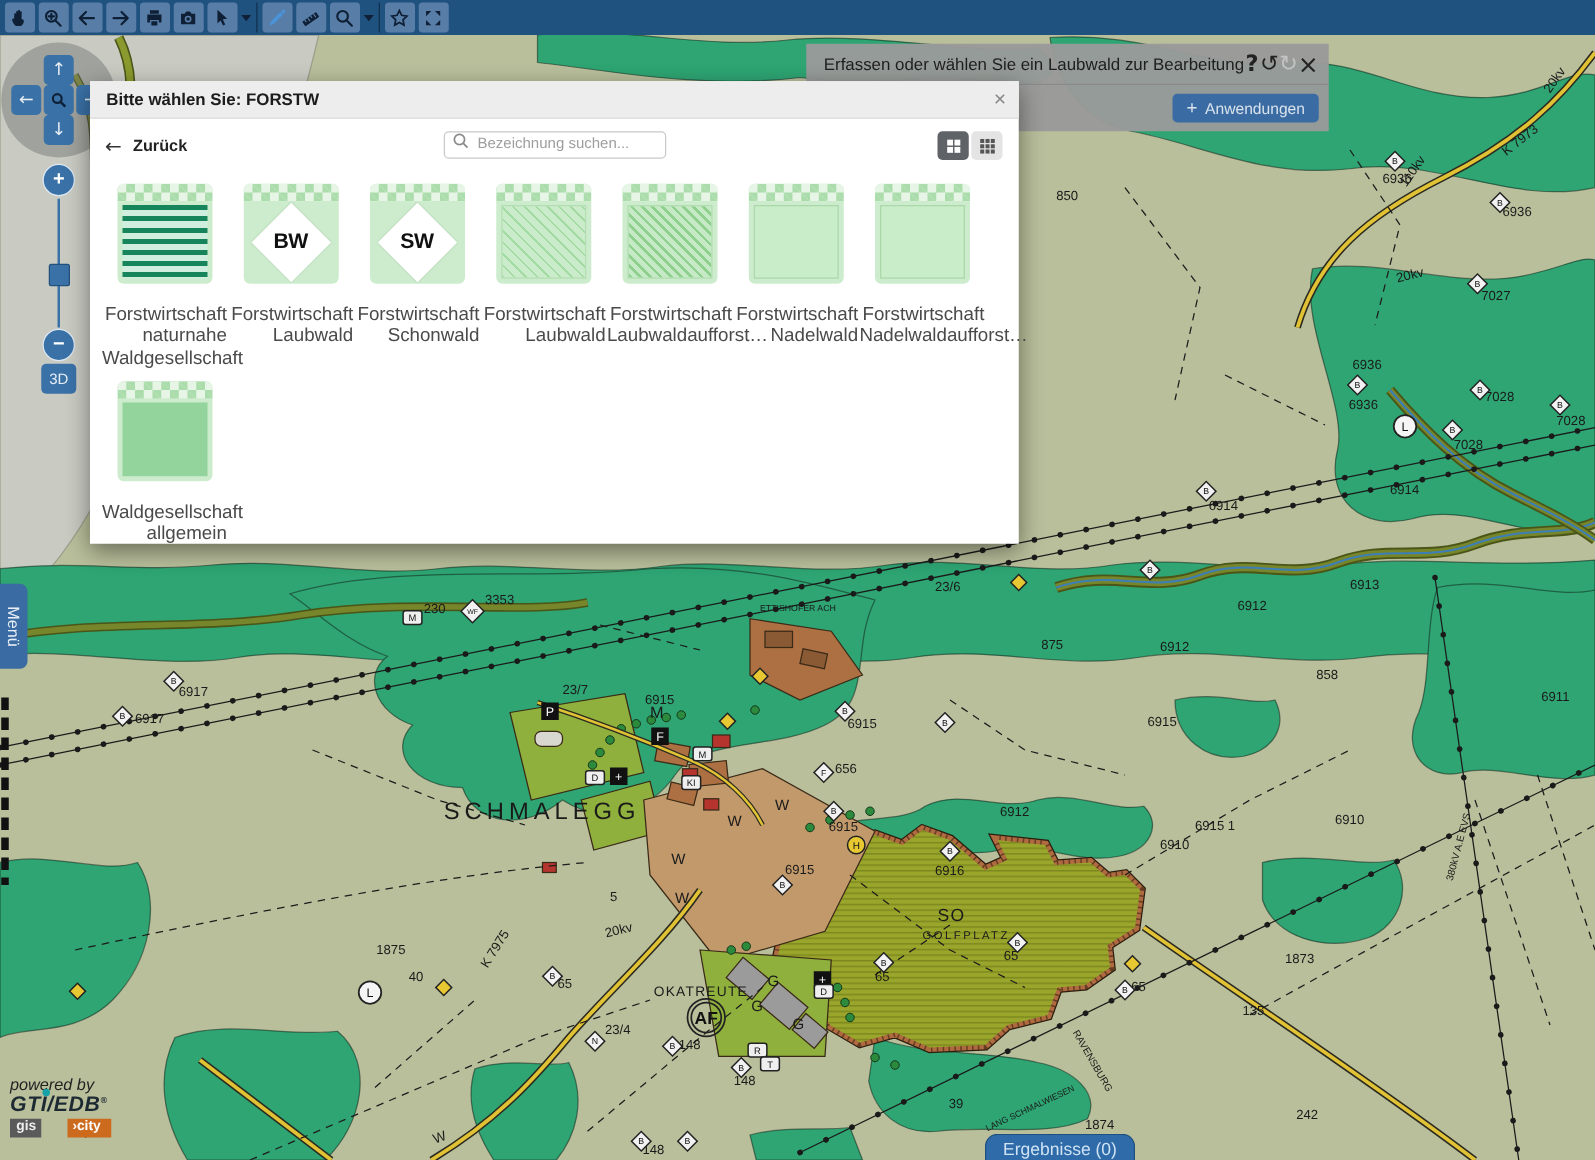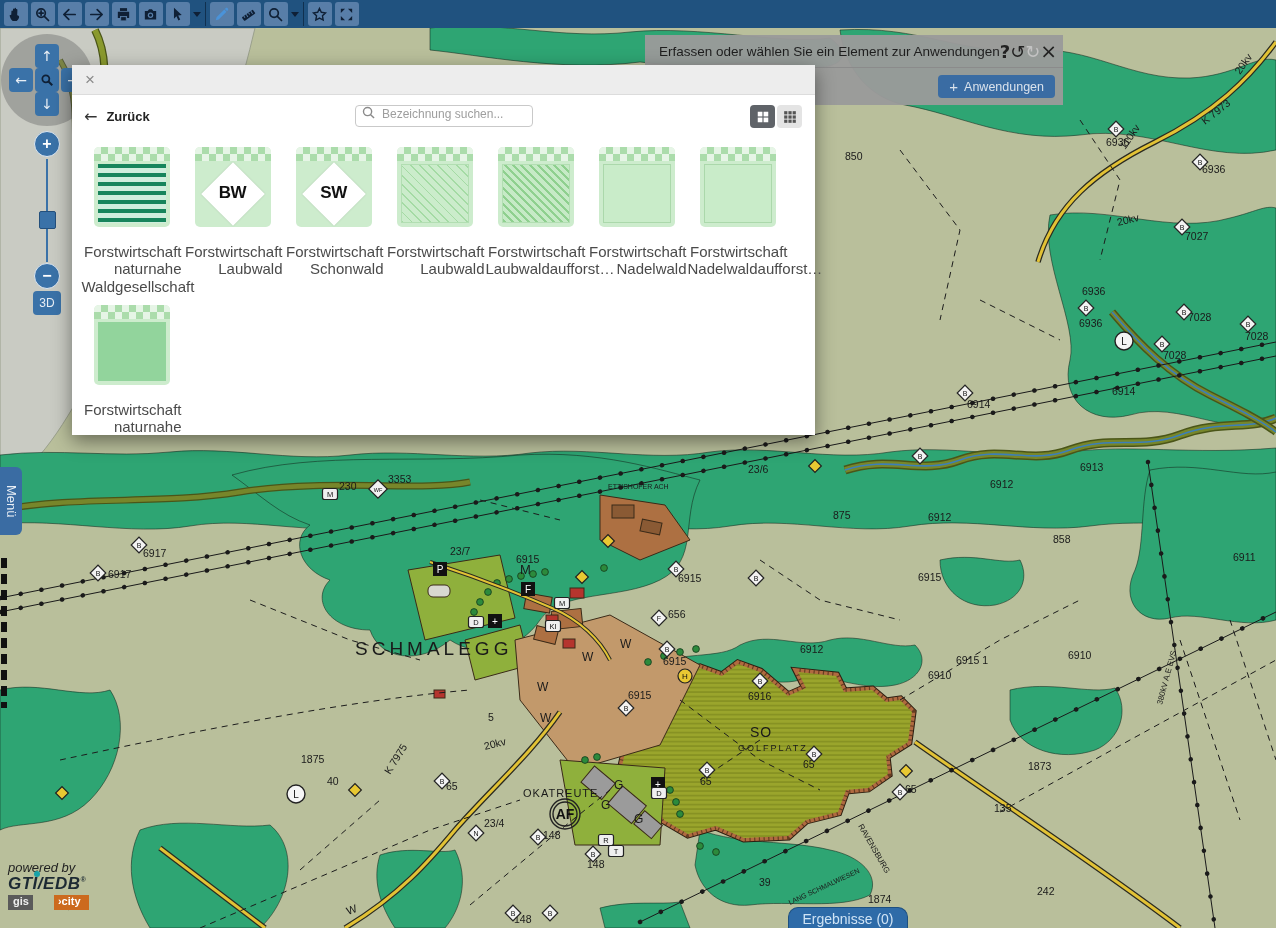--- a/index.html
+++ b/index.html
@@ -579,35 +579,36 @@
       </svg>
     </div>
     <div class="tb-btn">
       <svg width="17" height="17" viewBox="0 0 24 24">
         <path fill="#0f2036" d="M4 4h6L4 10zM20 4v6l-6-6zM20 20h-6l6-6zM4 20v-6l6 6z"></path>
       </svg>
     </div>
   </div>
 
 <div id="msg-bar" class="gray-bar">
-  <div id="msg-text">Erfassen oder wählen Sie ein Element zur Anwendungen</div>
+  <div id="msg-text">Erfassen oder wählen Sie ein Laubwald zur Bearbeitung</div>
   <div class="bar-ico" style="font-weight:bold;">?</div>
   <div class="bar-ico">↺</div>
   <div class="bar-ico dis">↻</div>
   <div class="bar-ico" style="font-size:20px;">×</div>
 </div>
 <div id="app-bar" class="gray-bar">
   <div id="apps-btn">
     <span class="plus">+</span>
     <span>Anwendungen</span>
   </div>
 </div>
 
 <div id="dialog">
   <div id="dlg-head">
+    <div id="dlg-title">Bitte wählen Sie: FORSTW</div>
     <div id="dlg-close">×</div>
   </div>
   <div id="dlg-controls">
     <div id="back">
       <span class="arr">←</span>
       <span class="lbl">Zurück</span>
     </div>
     <div id="searchbox">
       <svg width="13" height="13" viewBox="0 0 14 14">
         <circle cx="6" cy="6" r="4.4" fill="none" stroke="#8a8a8a" stroke-width="1.5"></circle>
@@ -707,21 +708,21 @@
         </div>
         <div class="tile-label">Forstwirtschaft Nadelwaldaufforst…</div>
       </div>
       <div class="cell">
         <div class="tile p-solid">
           <div class="checker"></div>
           <div class="tbody">
             <div class="fillpane"></div>
           </div>
         </div>
-        <div class="tile-label">Forstwirtschaft naturnahe</div>
+        <div class="tile-label">Waldgesellschaft allgemein</div>
       </div>
     </div>
 </div>
 
 <div id="pad-circle"></div>
 <div class="nav-btn" style="left:35px;top:44px;">↑</div>
 <div class="nav-btn" style="left:9px;top:68px;">←</div>
 <div class="nav-btn" style="left:35px;top:68px;">
   <svg width="14" height="14" viewBox="0 0 24 24">
     <circle cx="10" cy="10" r="6" fill="none" stroke="#0f2036" stroke-width="3"></circle>

